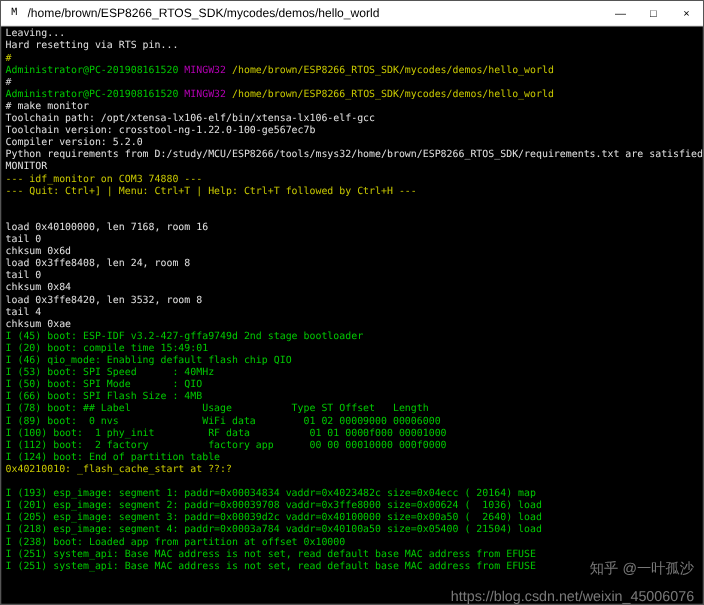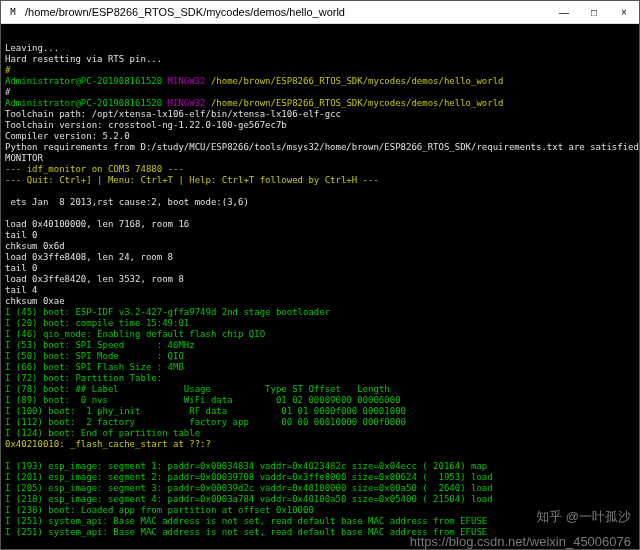--- a/index.html
+++ b/index.html
@@ -2,21 +2,21 @@
 <html><head>
 <meta charset="utf-8">
 <style>
   html,body{margin:0;padding:0;width:640px;height:550px;overflow:hidden;background:#000;font-family:Consolas,monospace}
   .win{width:640px;height:550px;background:#fff;display:flex;flex-direction:column;border:1px solid #555;box-sizing:border-box}
   .titlebar{height:22px;background:#fff;display:flex;align-items:center;font:11px "Segoe UI",sans-serif;color:#000;border-bottom:1px solid #ddd}
   .tb-icon{width:16px;height:16px;margin:0 4px;display:flex;align-items:center;justify-content:center;font-family:monospace;font-size:9px}
   .tb-title{flex:1;overflow:hidden;white-space:nowrap}
   .tb-btns{display:flex}
   .tb-btn{width:30px;height:22px;display:flex;align-items:center;justify-content:center;font-size:10px;color:#000}
-  .term{flex:1;background:#000;overflow:hidden;padding:19px 4px;position:relative}
+  .term{flex:1;background:#000;overflow:hidden;padding:2px 4px;position:relative}
   .ln{font:9px/11px Consolas,monospace;white-space:pre;color:#ccc}
   .g{color:#00c800}.y{color:#c8c800}.p{color:#b400b4}.w{color:#e0e0e0}
   .wm{position:absolute;right:8px;font:13px sans-serif;color:rgba(200,200,200,.6)}
   .wm1{bottom:23px}.wm2{bottom:0}
 </style>
 </head>
 <body>
 
 <div class="win">
   <div class="titlebar">
@@ -28,54 +28,54 @@
       <span class="tb-btn close">×</span>
     </div>
   </div>
   <div class="term">
     <div class="ln w">Leaving...</div>
     <div class="ln w">Hard resetting via RTS pin...</div>
     <div class="ln y">#</div>
     <div class="ln"><span class="g">Administrator@PC-201908161520 </span><span class="p">MINGW32 </span><span class="y">/home/brown/ESP8266_RTOS_SDK/mycodes/demos/hello_world</span></div>
     <div class="ln">#</div>
     <div class="ln"><span class="g">Administrator@PC-201908161520 </span><span class="p">MINGW32 </span><span class="y">/home/brown/ESP8266_RTOS_SDK/mycodes/demos/hello_world</span></div>
+    <div class="ln w"># make monitor</div>
     <div class="ln w">Toolchain path: /opt/xtensa-lx106-elf/bin/xtensa-lx106-elf-gcc</div>
     <div class="ln w">Toolchain version: crosstool-ng-1.22.0-100-ge567ec7b</div>
     <div class="ln w">Compiler version: 5.2.0</div>
     <div class="ln w">Python requirements from D:/study/MCU/ESP8266/tools/msys32/home/brown/ESP8266_RTOS_SDK/requirements.txt are satisfied.</div>
     <div class="ln w">MONITOR</div>
     <div class="ln y">--- idf_monitor on COM3 74880 ---</div>
     <div class="ln y">--- Quit: Ctrl+] | Menu: Ctrl+T | Help: Ctrl+T followed by Ctrl+H ---</div>
     <div class="ln"> </div>
-    <div class="ln w"> ets Jan  8 2013,rst cause:2, boot mode:(3,6)</div>
     <div class="ln"> </div>
     <div class="ln w">load 0x40100000, len 7168, room 16</div>
     <div class="ln w">tail 0</div>
     <div class="ln w">chksum 0x6d</div>
     <div class="ln w">load 0x3ffe8408, len 24, room 8</div>
     <div class="ln w">tail 0</div>
+    <div class="ln w">chksum 0x84</div>
     <div class="ln w">load 0x3ffe8420, len 3532, room 8</div>
     <div class="ln w">tail 4</div>
     <div class="ln w">chksum 0xae</div>
     <div class="ln g">I (45) boot: ESP-IDF v3.2-427-gffa9749d 2nd stage bootloader</div>
     <div class="ln g">I (20) boot: compile time 15:49:01</div>
     <div class="ln g">I (46) qio_mode: Enabling default flash chip QIO</div>
     <div class="ln g">I (53) boot: SPI Speed      : 40MHz</div>
     <div class="ln g">I (50) boot: SPI Mode       : QIO</div>
     <div class="ln g">I (66) boot: SPI Flash Size : 4MB</div>
-    <div class="ln g">I (72) boot: Partition Table:</div>
     <div class="ln g">I (78) boot: ## Label            Usage          Type ST Offset   Length</div>
     <div class="ln g">I (89) boot:  0 nvs              WiFi data        01 02 00009000 00006000</div>
     <div class="ln g">I (100) boot:  1 phy_init         RF data          01 01 0000f000 00001000</div>
     <div class="ln g">I (112) boot:  2 factory          factory app      00 00 00010000 000f0000</div>
     <div class="ln g">I (124) boot: End of partition table</div>
     <div class="ln y">0x40210010: _flash_cache_start at ??:?</div>
     <div class="ln"> </div>
     <div class="ln g">I (193) esp_image: segment 1: paddr=0x00034834 vaddr=0x4023482c size=0x04ecc ( 20164) map</div>
-    <div class="ln g">I (201) esp_image: segment 2: paddr=0x00039708 vaddr=0x3ffe8000 size=0x00624 (  1953) load</div>
+    <div class="ln g">I (201) esp_image: segment 2: paddr=0x00039708 vaddr=0x3ffe8000 size=0x00624 (  1036) load</div>
     <div class="ln g">I (205) esp_image: segment 3: paddr=0x00039d2c vaddr=0x40100000 size=0x00a50 (  2640) load</div>
     <div class="ln g">I (218) esp_image: segment 4: paddr=0x0003a784 vaddr=0x40100a50 size=0x05400 ( 21504) load</div>
     <div class="ln g">I (238) boot: Loaded app from partition at offset 0x10000</div>
     <div class="ln g">I (251) system_api: Base MAC address is not set, read default base MAC address from EFUSE</div>
     <div class="ln g">I (251) system_api: Base MAC address is not set, read default base MAC address from EFUSE</div>
 
     <div class="wm wm1">知乎 @一叶孤沙</div>
     <div class="wm wm2">https://blog.csdn.net/weixin_45006076</div>
   </div>
 </div>

